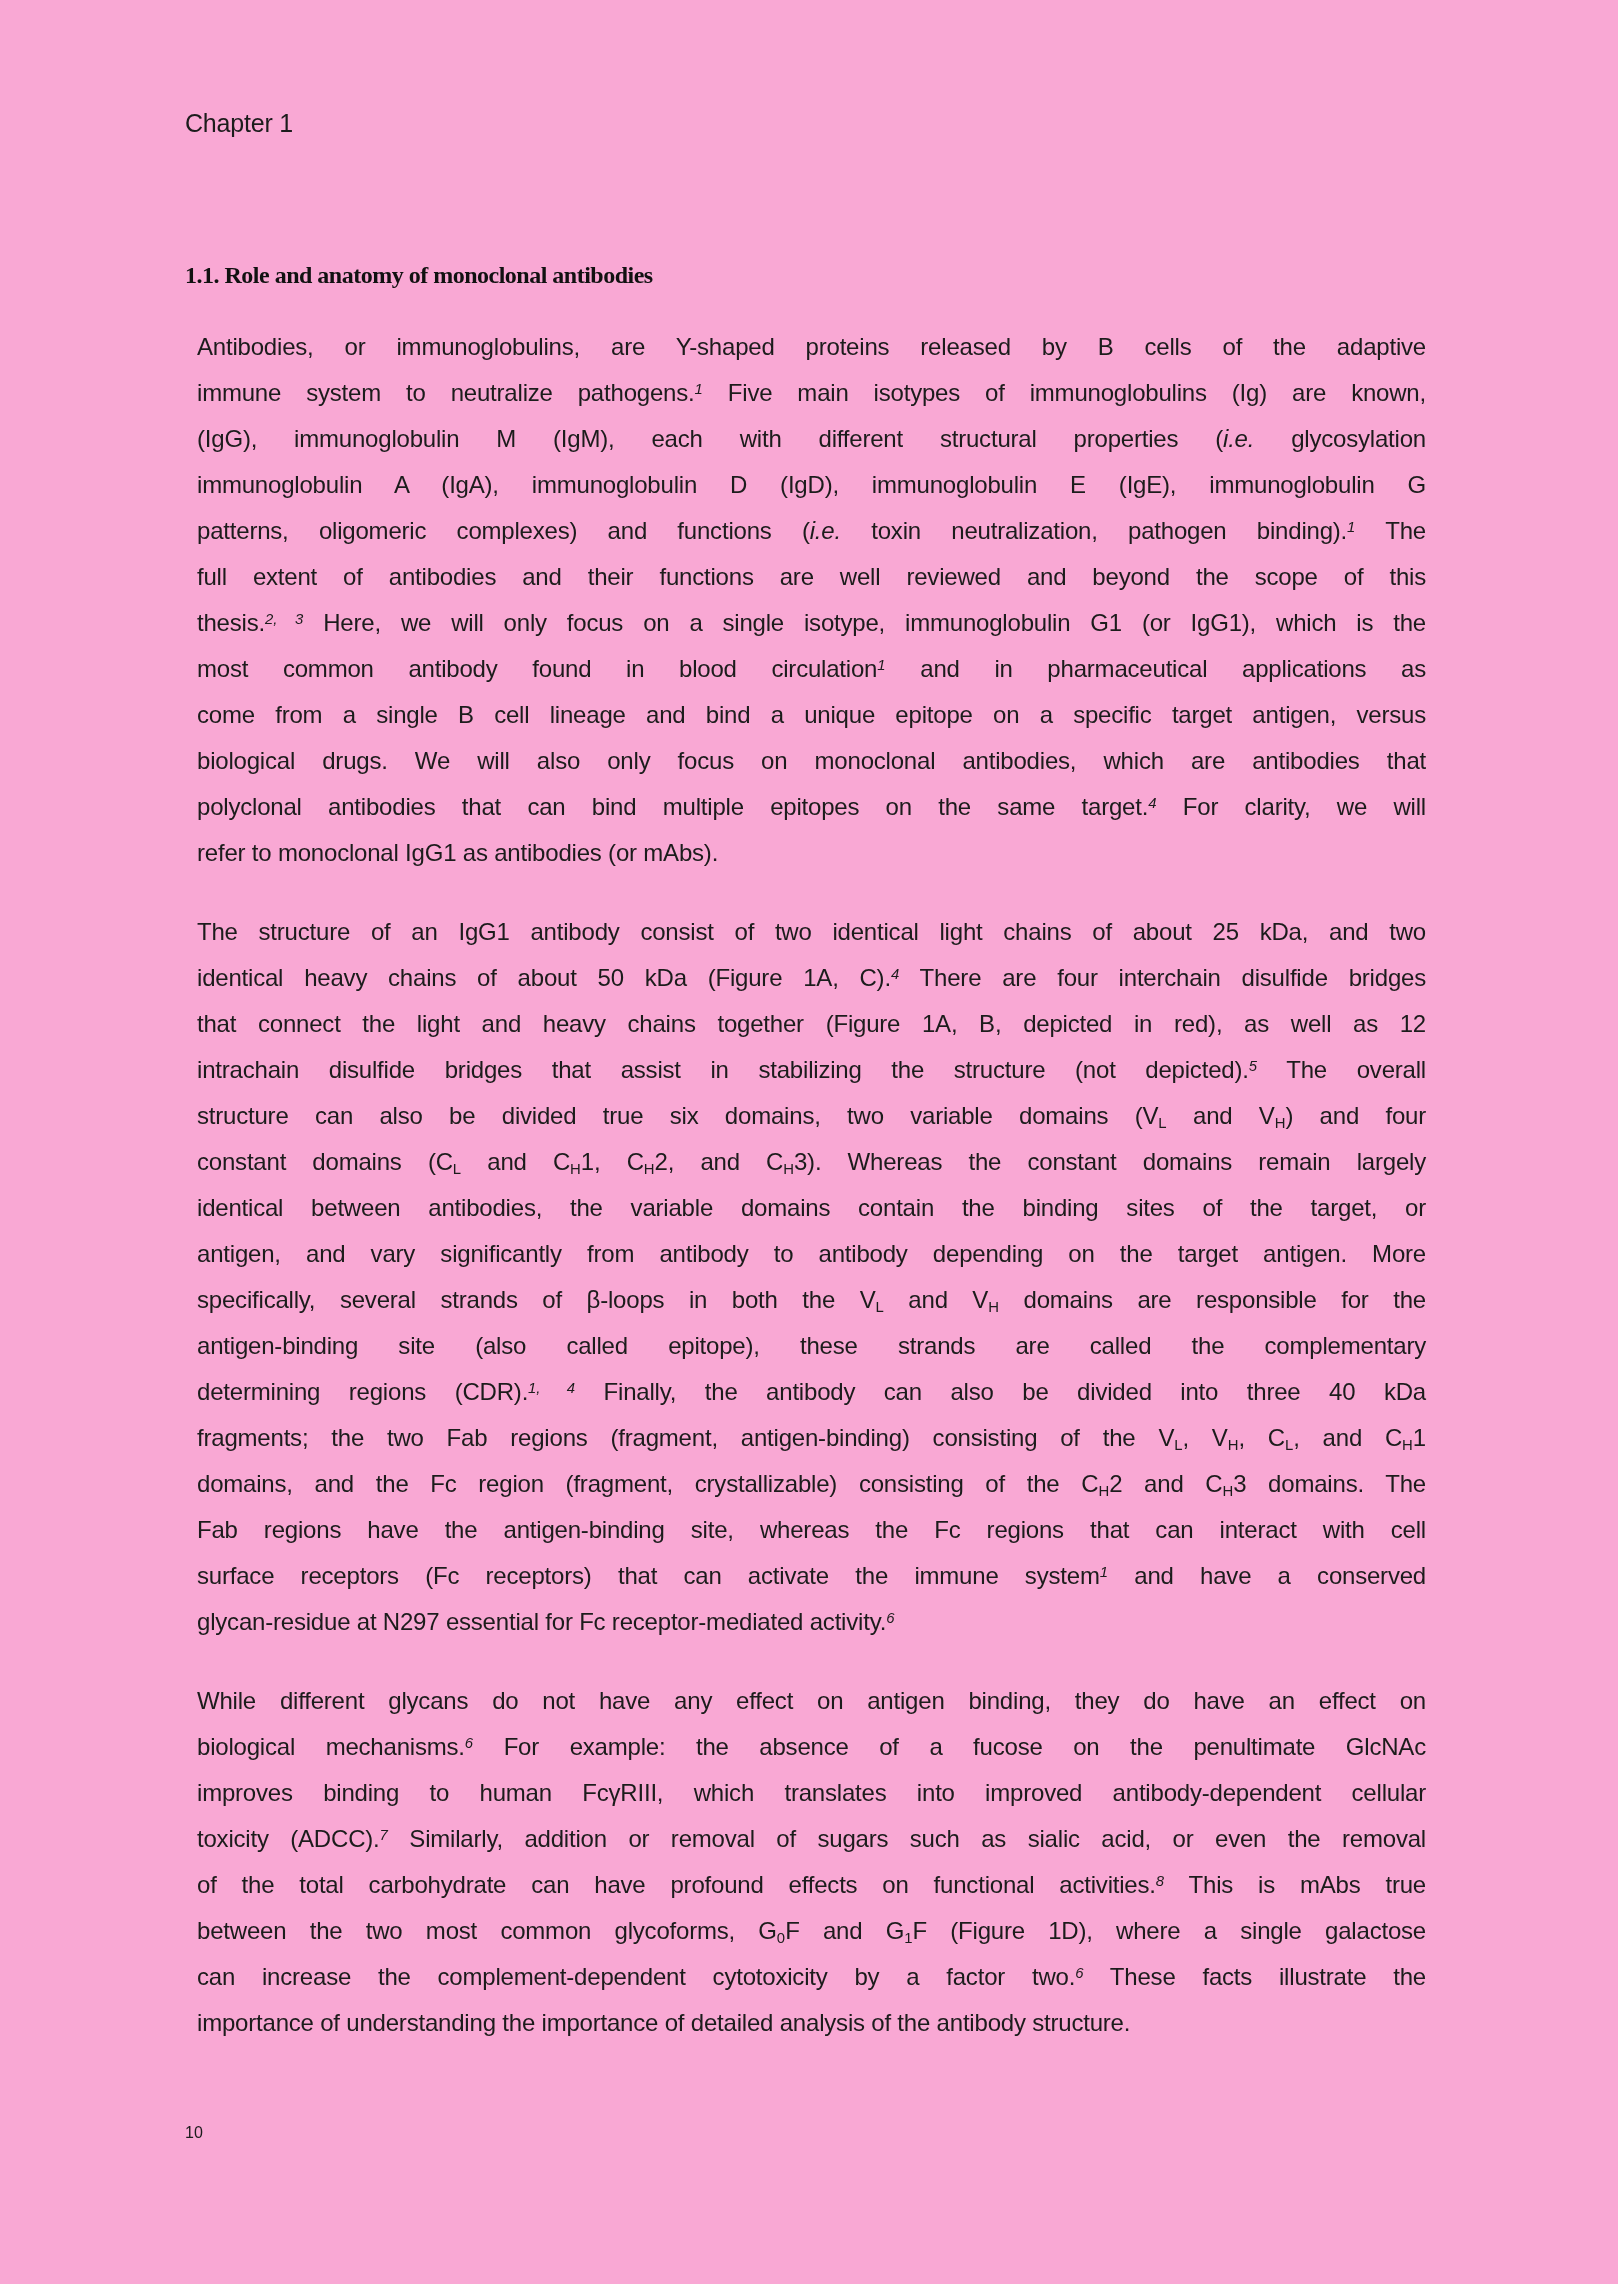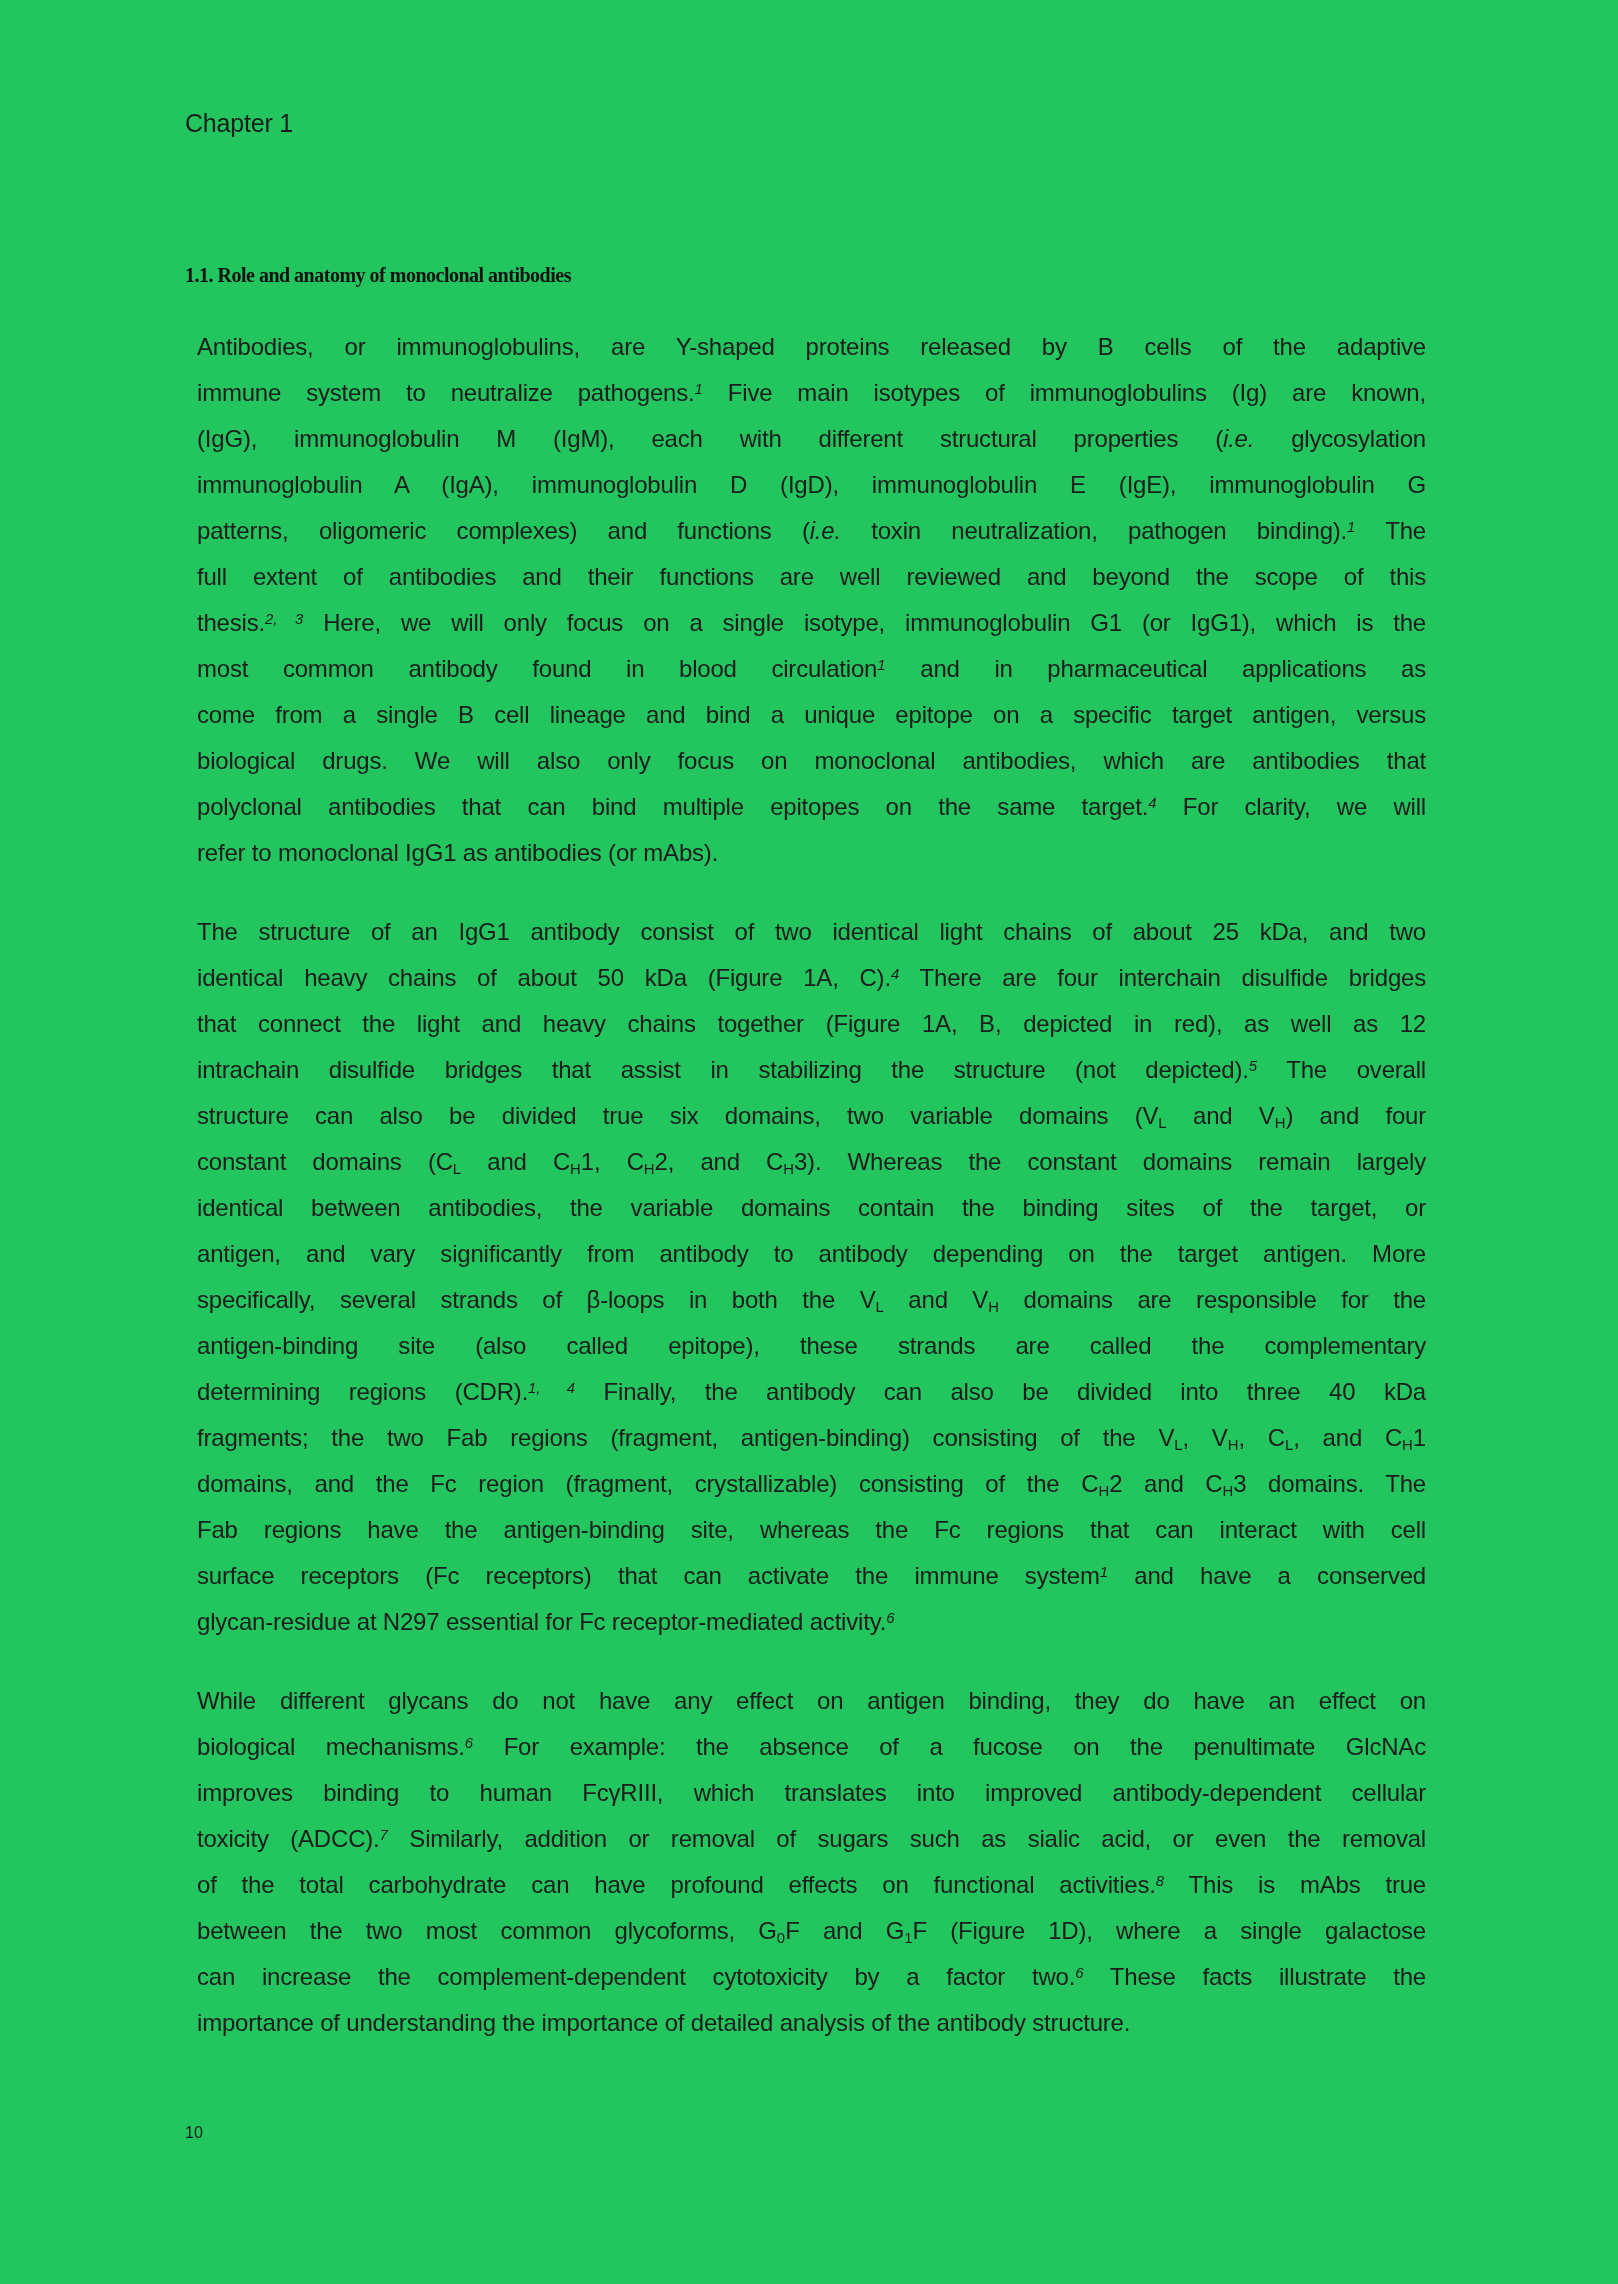--- a/index.html
+++ b/index.html
@@ -8,37 +8,37 @@
     height: 2284px;
     background: #ffffff;
     position: relative;
     font-family: "Liberation Sans", sans-serif;
     color: #1c1c1c;
     overflow: hidden;
   }
   .page {
     position: absolute;
     inset: 0;
-    background: #22c55e;
+    background: #f9a8d4;
   }
   .chapter-label {
     position: absolute;
     left: 185px;
     top: 107px;
     font-size: 25px;
     line-height: 32px;
     letter-spacing: -0.2px;
   }
   .section-heading {
     position: absolute;
     left: 185px;
     top: 256px;
     font-family: "Liberation Serif", serif;
     font-weight: bold;
-    font-size: 20px;
+    font-size: 24px;
     line-height: 38px;
     letter-spacing: -0.5px;
     color: #111111;
   }
   .body-text {
     position: absolute;
     left: 185px;
     top: 324px;
     width: 1241px;
   }

